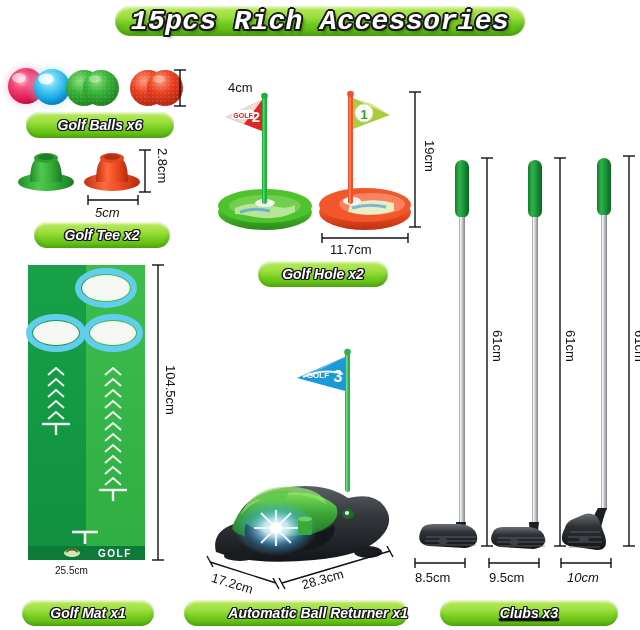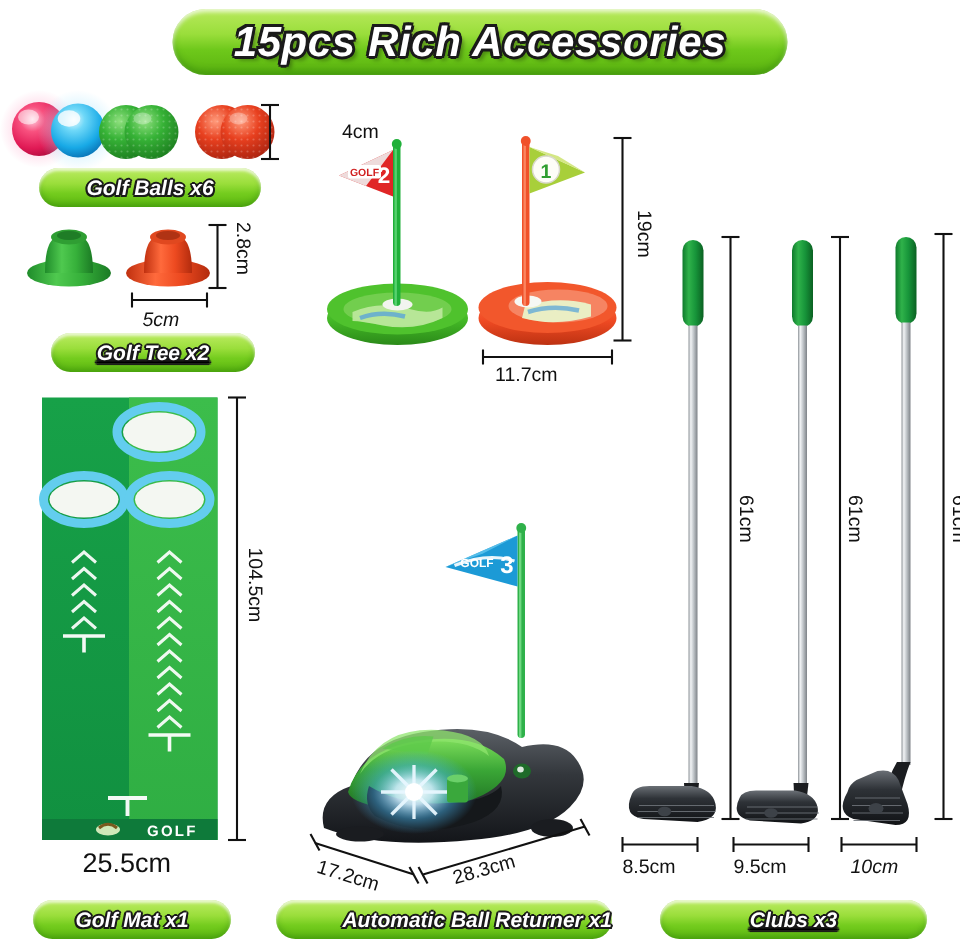--- a/index.html
+++ b/index.html
@@ -8,25 +8,25 @@
     width:640px;height:630px;
     background:#ffffff;
     font-family:"Liberation Sans", sans-serif;
     overflow:hidden;
     position:relative;
   }
   #stage{position:relative;width:640px;height:630px;overflow:hidden;}
 
   
   .title-pill{
-    position:absolute;left:115px;top:6px;width:410px;height:44px;
+    position:absolute;left:115px;top:6px;width:410px;height:30px;
     border-radius:23px;
     background:linear-gradient(to bottom,#b8e95c 0%,#9ade3b 38%,#6ec81b 62%,#5ab30f 100%);
     box-shadow:inset 0 2px 3px rgba(255,255,255,.75), inset 0 -3px 5px rgba(0,80,0,.25);
-    display:flex;align-items:center;justify-content:center;
+    display:flex;align-items:center;justify-content:center;font-family:Liberation Mono, monospace;
   }
   .title-pill .txt{
     font-size:28px;font-weight:bold;font-style:italic;color:#fff;
     letter-spacing:.4px;
     text-shadow:
        2px 0 0 #1a1a1a,-2px 0 0 #1a1a1a,0 2px 0 #1a1a1a,0 -2px 0 #1a1a1a,
        1.5px 1.5px 0 #1a1a1a,-1.5px 1.5px 0 #1a1a1a,1.5px -1.5px 0 #1a1a1a,-1.5px -1.5px 0 #1a1a1a,
        3px 3px 3px rgba(0,0,0,.35);
     white-space:nowrap;
   }
@@ -400,40 +400,43 @@
 
   <div class="dim" style="left:188px;top:80px;margin-left:40px;">4cm</div>
 
   <div class="dim v" style="left:170px;top:148px;transform:rotate(90deg);">2.8cm</div>
   <div class="dim" style="left:95px;top:205px;font-style:italic;">5cm</div>
 
   <div class="dim v" style="left:437px;top:140px;transform:rotate(90deg);">19cm</div>
   <div class="dim" style="left:330px;top:242px;">11.7cm</div>
 
   <div class="dim v" style="left:178px;top:365px;transform:rotate(90deg);">104.5cm</div>
-  <div class="dim" style="left:55px;top:565px;font-size:18px;">25.5cm</div>
+  <div class="dim" style="left:55px;top:565px;font-size:10px;">25.5cm</div>
 
   <div class="dim" style="left:214px;top:570px;transform:rotate(17deg);transform-origin:left top;font-size:13px;">17.2cm</div>
   <div class="dim" style="left:300px;top:578px;transform:rotate(-16deg);transform-origin:left top;font-size:13px;">28.3cm</div>
 
   <div class="dim v" style="left:505px;top:330px;transform:rotate(90deg);">61cm</div>
   <div class="dim v" style="left:578px;top:330px;transform:rotate(90deg);">61cm</div>
   <div class="dim v" style="left:647px;top:330px;transform:rotate(90deg);">61cm</div>
   <div class="dim" style="left:415px;top:570px;">8.5cm</div>
   <div class="dim" style="left:489px;top:570px;">9.5cm</div>
   <div class="dim" style="left:567px;top:570px;font-style:italic;">10cm</div>
 
   <div class="pill" style="left:26px;top:112px;width:148px;height:26px;">
     <span class="txt">Golf Balls x6</span>
   </div>
 
-  <div class="pill" style="left:34px;top:222px;width:136px;height:26px;text-decoration:underline;">
+  <div class="pill" style="left:34px;top:222px;width:136px;height:26px;">
     <span class="txt">Golf Tee x2</span>
   </div>
 
+  <div class="pill" style="left:258px;top:261px;width:130px;height:26px;">
+    <span class="txt">Golf Hole x2</span>
+  </div>
 
   <div class="pill" style="left:22px;top:600px;width:132px;height:26px;">
     <span class="txt">Golf Mat x1</span>
   </div>
 
   <div class="pill" style="left:184px;top:600px;width:224px;height:26px;justify-content:flex-end;">
     <span class="txt">Automatic Ball Returner x1</span>
   </div>
 
   <div class="pill" style="left:440px;top:600px;width:178px;height:26px;text-decoration:underline;">

